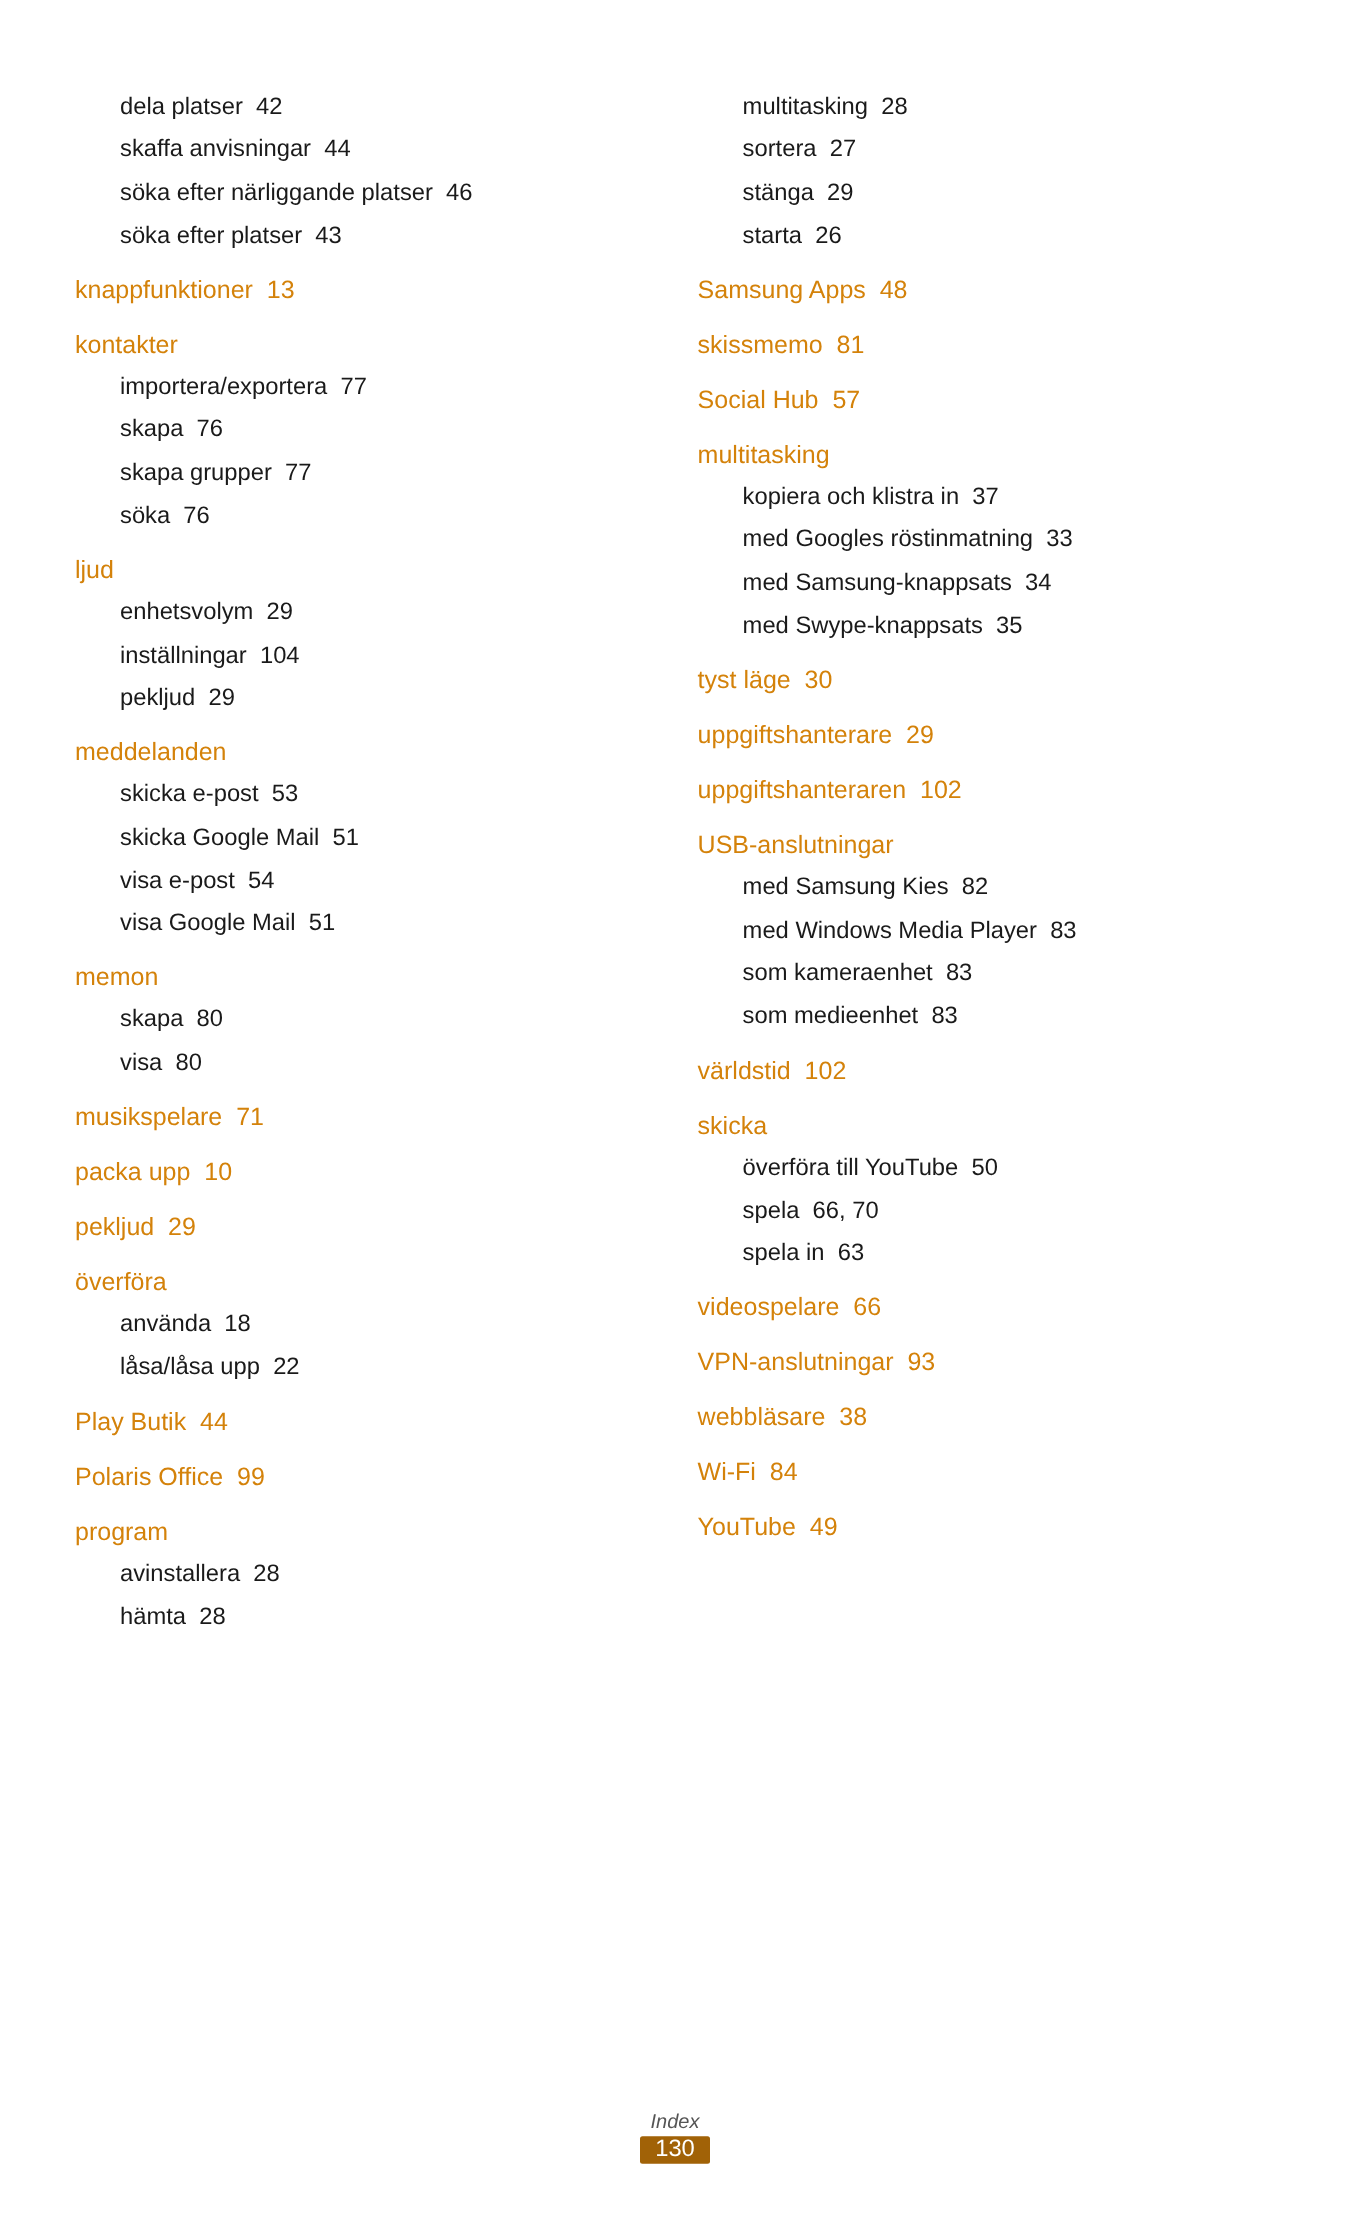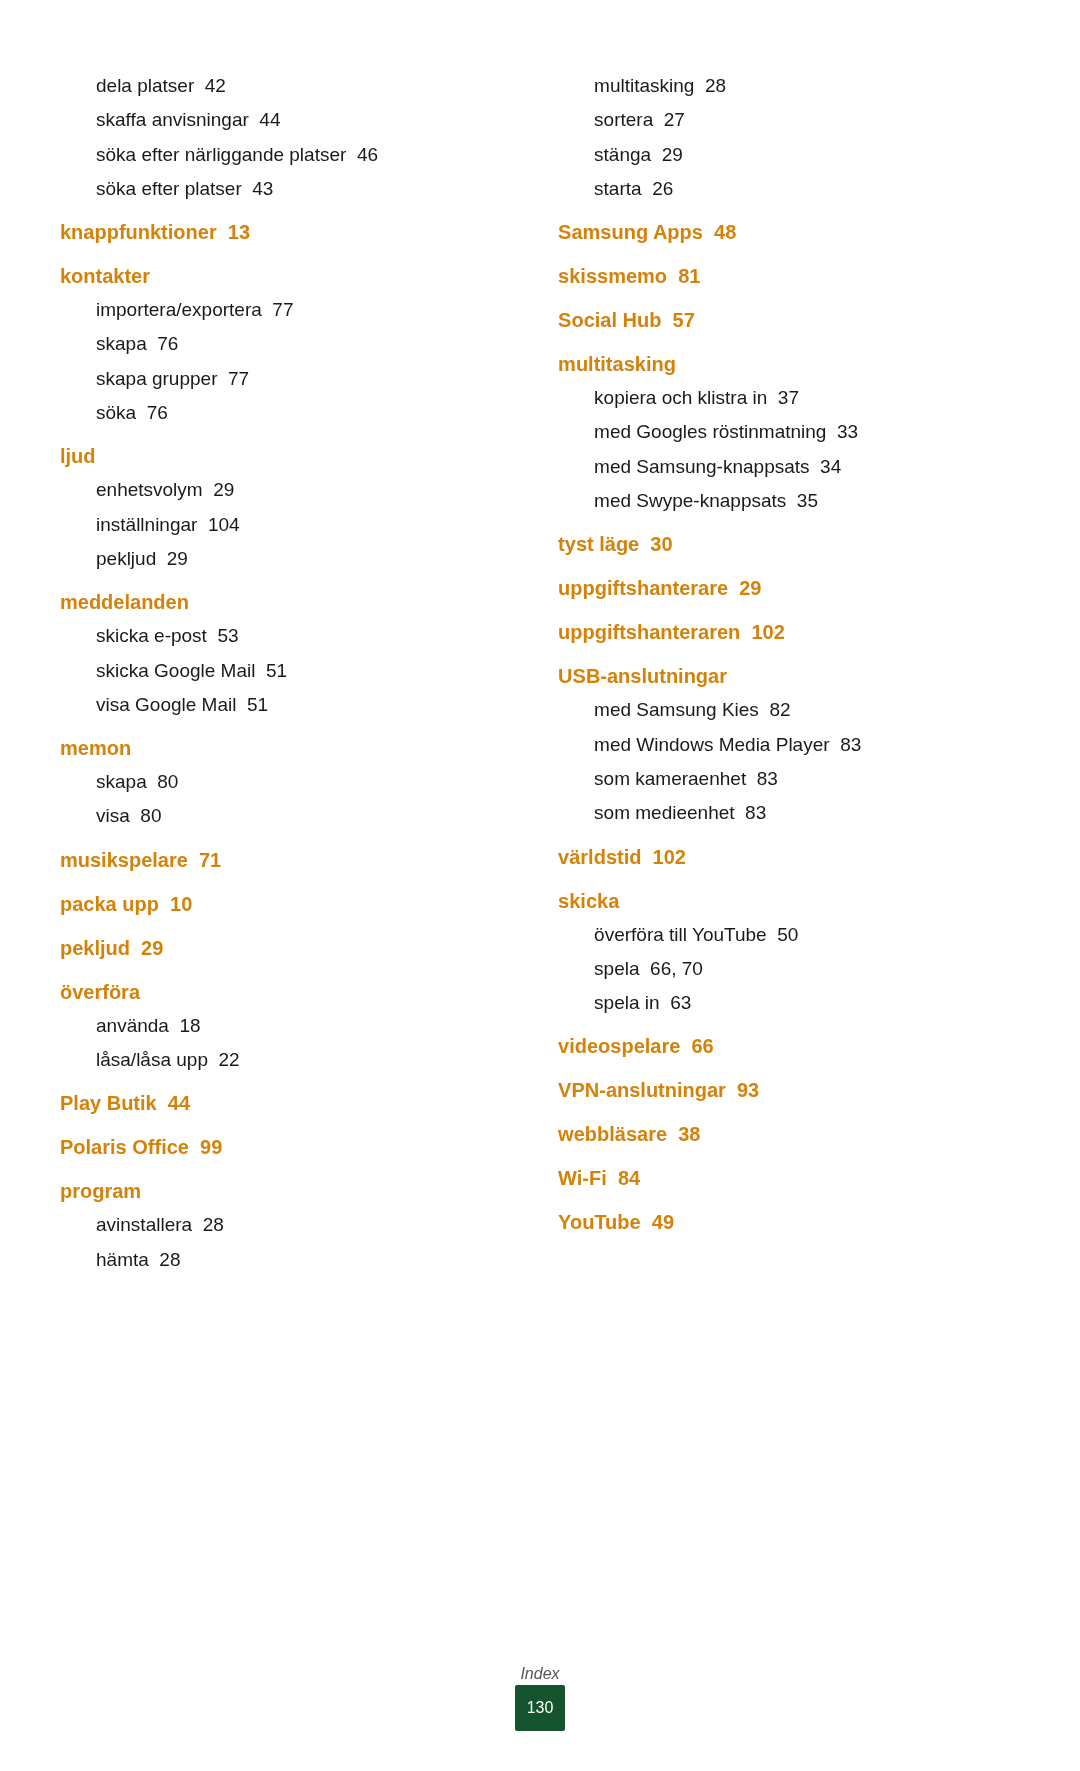--- a/index.html
+++ b/index.html
@@ -27,21 +27,21 @@
       width: 50%;
       padding-left: 10px;
     }
     .entry {
       margin-bottom: 2px;
       line-height: 1.7;
     }
     .category {
       color: #d4820a;
       font-size: 20px;
-      font-weight: bold;
+      font-weight: normal;
       margin-top: 10px;
       margin-bottom: 1px;
     }
     .sub-item {
       color: #1a1a1a;
       font-size: 19px;
       padding-left: 36px;
       line-height: 1.7;
     }
     .footer {
@@ -53,24 +53,24 @@
     }
     .footer-label {
       font-style: italic;
       font-size: 16px;
       color: #555;
       display: block;
       margin-bottom: 2px;
     }
     .footer-page {
       display: inline-block;
-      background: #14532d;
+      background: #a16207;
       color: #fff;
-      font-size: 16px;
-      padding: 14px 12px;
+      font-size: 19px;
+      padding: 0 12px;
       border-radius: 2px;
     }
   </style>
 </head>
 <body>
 
 <div class="page-content">
   <div class="column" id="left-col">
       <div class="entry sub-item">dela platser&nbsp;&nbsp;42</div>
       <div class="entry sub-item">skaffa anvisningar&nbsp;&nbsp;44</div>
@@ -82,20 +82,21 @@
       <div class="entry sub-item">skapa&nbsp;&nbsp;76</div>
       <div class="entry sub-item">skapa grupper&nbsp;&nbsp;77</div>
       <div class="entry sub-item">söka&nbsp;&nbsp;76</div>
       <div class="entry category">ljud</div>
       <div class="entry sub-item">enhetsvolym&nbsp;&nbsp;29</div>
       <div class="entry sub-item">inställningar&nbsp;&nbsp;104</div>
       <div class="entry sub-item">pekljud&nbsp;&nbsp;29</div>
       <div class="entry category">meddelanden</div>
       <div class="entry sub-item">skicka e-post&nbsp;&nbsp;53</div>
       <div class="entry sub-item">skicka Google Mail&nbsp;&nbsp;51</div>
+      <div class="entry sub-item">visa e-post&nbsp;&nbsp;54</div>
       <div class="entry sub-item">visa Google Mail&nbsp;&nbsp;51</div>
       <div class="entry category">memon</div>
       <div class="entry sub-item">skapa&nbsp;&nbsp;80</div>
       <div class="entry sub-item">visa&nbsp;&nbsp;80</div>
       <div class="entry category">musikspelare&nbsp;&nbsp;71</div>
       <div class="entry category">packa upp&nbsp;&nbsp;10</div>
       <div class="entry category">pekljud&nbsp;&nbsp;29</div>
       <div class="entry category">överföra</div>
       <div class="entry sub-item">använda&nbsp;&nbsp;18</div>
       <div class="entry sub-item">låsa/låsa upp&nbsp;&nbsp;22</div>

